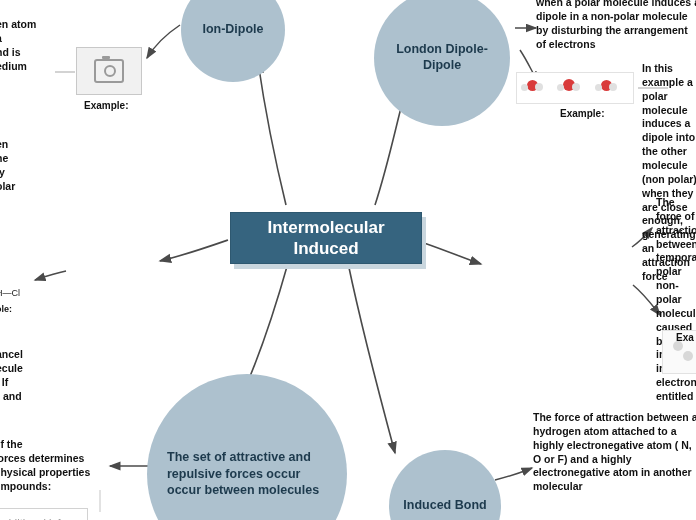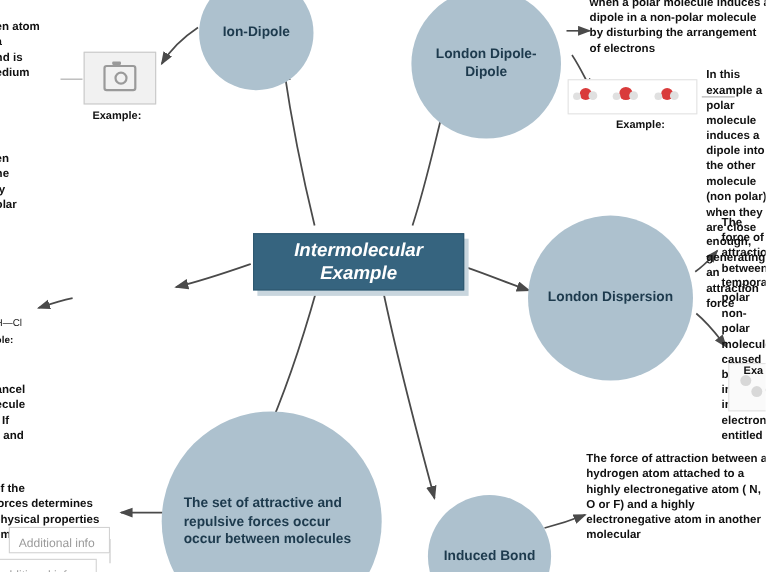--- a/index.html
+++ b/index.html
@@ -50,21 +50,20 @@
     font-weight: bold;
     font-size: 17px;
     line-height: 1.25;
     text-align: center;
     display: flex;
     align-items: center;
     justify-content: center;
     padding: 10px 14px;
     box-shadow: 4px 5px 0 #c9d6de;
     border: 1px solid #2e5870;
-    font-style: italic;
   }
   .def-bubble {
     border-radius: 50%;
     background: #adc1ce;
     color: #1d3a4d;
     font-weight: bold;
     font-size: 12.5px;
     line-height: 1.35;
     padding: 20px;
     display: flex;
@@ -199,36 +198,33 @@
     <path d="M66,271 C52,274 44,277 35,280" stroke="#4a4a4a" stroke-width="1.5" fill="none" marker-end="url(#arrow)"></path>
 
     <path d="M148,466 L110,466" stroke="#4a4a4a" stroke-width="1.5" fill="none" marker-end="url(#arrow)"></path>
 
     <path d="M100,490 L100,512" stroke="#cfcfcf" stroke-width="1.2" fill="none"></path>
   </svg>
 
   <div class="node center-box" style="left:230px; top:212px; width:192px; height:52px;">
     <div>
       <div>Intermolecular</div>
-      <div>Example</div>
+      <div>Induced</div>
     </div>
   </div>
 
   <div class="node bubble" style="left:181px; top:-22px; width:104px; height:104px;">
     <span>Ion-Dipole</span>
   </div>
 
   <div class="node bubble" style="left:374px; top:-10px; width:136px; height:136px;">
     <span>London Dipole-Dipole</span>
   </div>
 
 
-  <div class="node bubble" style="left:480px; top:196px; width:150px; height:150px;">
-    <span>London Dispersion</span>
-  </div>
 
   <div class="node bubble" style="left:389px; top:450px; width:112px; height:112px;">
     <span>Induced Bond</span>
   </div>
 
   <div class="node def-bubble" style="left:147px; top:374px; width:200px; height:200px;">
     <span>The set of attractive and repulsive forces occur occur between molecules</span>
   </div>
 
   <div class="node text-block" style="left:-4px; top:18px; width:58px; white-space:pre-line;">en atom
@@ -285,20 +281,17 @@
   </div>
   <div class="node example-label" style="left:676px; top:332px; width:40px;">Exa</div>
 
   <div class="node text-block" style="left:533px; top:411px; width:168px;">The force of attraction between a hydrogen atom attached to a highly electronegative atom ( N, O or F) and a highly electronegative atom in another molecular</div>
 
   <div class="node text-block" style="left:-6px; top:438px; width:110px; white-space:pre-line;">of the
  forces  determines
 physical properties
 ompounds:</div>
 
-  <div class="node addl-box" style="left:8px; top:479px; width:92px; height:24px;">
-    <span class="addl">Additional info</span>
-  </div>
   <div class="node addl-box" style="left:-4px; top:508px; width:92px; height:24px;">
     <span class="addl">dditional info</span>
   </div>
 
 </div>
 
 </body></html>

